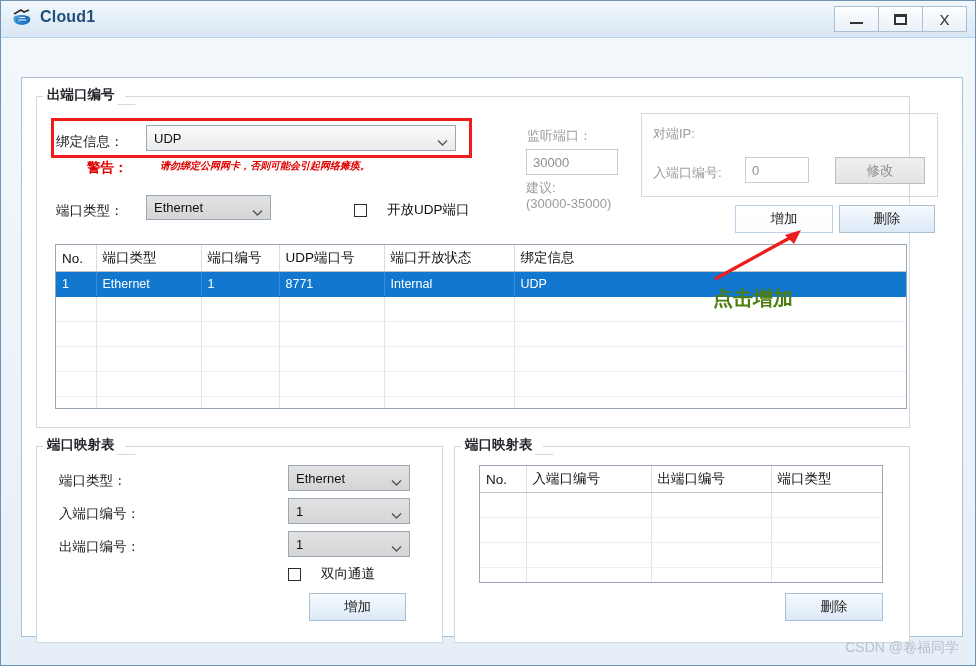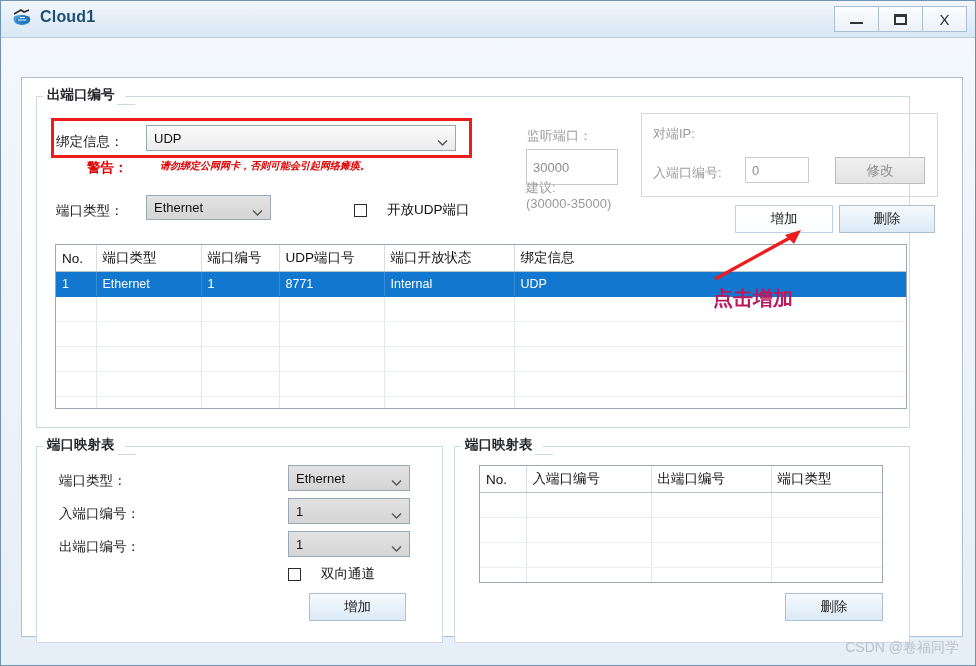--- a/index.html
+++ b/index.html
@@ -112,21 +112,21 @@
     padding:4px 6px;border-right:1px solid #d7dde3;border-bottom:1px solid #b9c3cc;
     background:#fff;white-space:nowrap;
   }
   .tbl td{
     font-size:12.5px;padding:3px 6px;border-right:1px solid #e2e6ea;
     border-bottom:1px solid #eceff2;color:#111;height:18px;white-space:nowrap;
   }
   .tbl tr.sel td{background:#1177cf;color:#fff;border-right:1px solid #3a8bd8;border-bottom:1px solid #1177cf;}
   
   .redbox{position:absolute;border:3px solid #ee1c1c;box-sizing:border-box;pointer-events:none;}
-  .anno-text{position:absolute;color:#be185d;font-size:20px;font-weight:bold;white-space:nowrap;}
+  .anno-text{position:absolute;color:#4d7c0f;font-size:20px;font-weight:bold;white-space:nowrap;}
   .arrow-svg{position:absolute;pointer-events:none;}
   .watermark{position:absolute;right:8px;bottom:2px;color:#b9c2cb;font-size:14px;white-space:nowrap;}
 </style>
 </head>
 <body>
 
 <div class="window">
 
   <div class="titlebar">
     <div class="title-left">
@@ -182,21 +182,21 @@
                 <path d="M1 1.5 L5.5 6 L10 1.5" stroke="#555" stroke-width="1.4" fill="none"></path>
               </svg>
           </span>
         </div>
         <label class="check" style="left:317px;top:104px;">
           <span class="box"></span>
           <span>开放UDP端口</span>
         </label>
 
         <span class="lbl-dim" style="position:absolute;left:490px;top:30px;">监听端口：</span>
-        <div class="textbox" style="left:489px;top:52px;width:92px;height:36px;color:#8d8d8d;border-color:#c9c9c9;">
+        <div class="textbox" style="left:489px;top:52px;width:92px;height:26px;color:#8d8d8d;border-color:#c9c9c9;">
           <span>30000</span>
         </div>
         <span class="lbl-dim" style="position:absolute;left:489px;top:82px;">建议:</span>
         <span class="lbl-dim" style="position:absolute;left:489px;top:99px;">(30000-35000)</span>
 
         <div style="position:absolute;left:604px;top:16px;width:295px;height:82px;border:1px solid #d8d8d8;"></div>
         <span class="lbl-dim" style="position:absolute;left:616px;top:28px;">对端IP:</span>
         <span class="lbl-dim" style="position:absolute;left:616px;top:67px;">入端口编号:</span>
         <div class="textbox" style="left:708px;top:60px;width:64px;height:26px;color:#8f8f8f;border-color:#cbcbcb;">
           <span>0</span>

